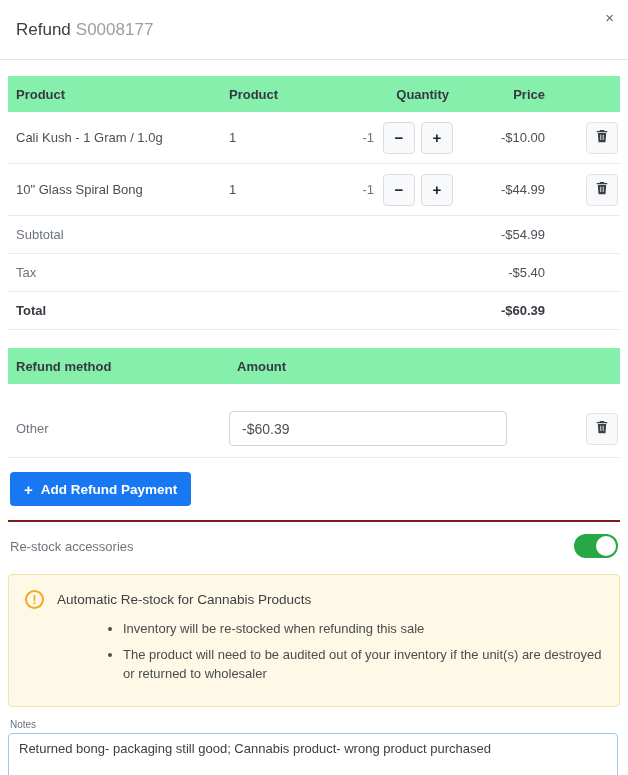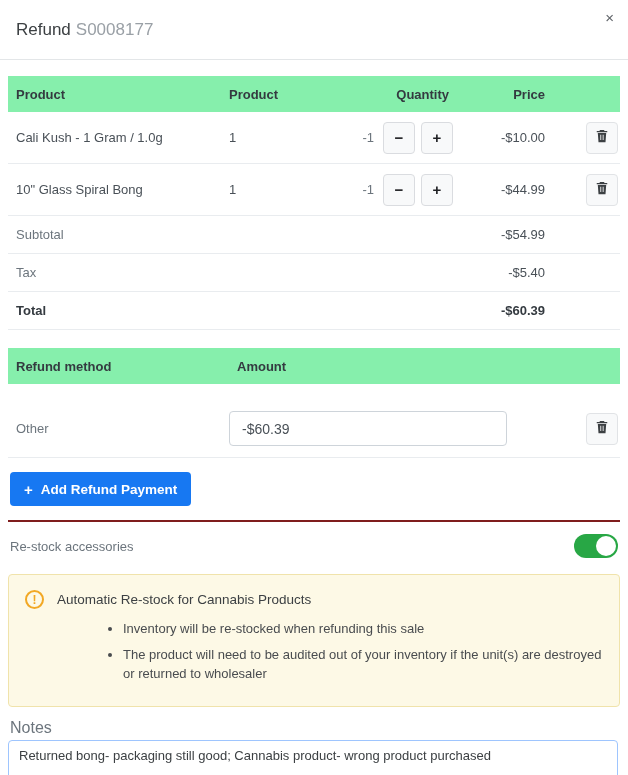--- a/index.html
+++ b/index.html
@@ -104,21 +104,21 @@
     width:19px; height:19px; border:2px solid #f2a824; border-radius:50%;
     color:#f2a824; font-weight:bold; font-size:12px; display:flex;
     align-items:center; justify-content:center; flex:0 0 auto;
   }
   .warning-title { font-size:13.5px; color:#3c4043; }
   .warning-box ul { margin:10px 0 0 50px; color:#494c4f; }
   .warning-box li { margin-bottom:6px; line-height:1.5; max-width:520px;margin-left:48px; }
 
   
   .notes-wrap { margin-top:12px; }
-  .notes-label { color:#6c757d; font-size:16px; margin-bottom:3px; padding-left:2px; }
+  .notes-label { color:#6c757d; font-size:10px; margin-bottom:3px; padding-left:2px; }
   .notes-area {
     width:610px; height:64px; border:1px solid #9ec5fe; border-radius:4px;
     padding:7px 10px; font-family:inherit; font-size:13px; color:#3c4043;
     resize:vertical; outline:none; display:block;
   }
 </style>
 </head>
 <body>
 
 <div class="modal-header">

